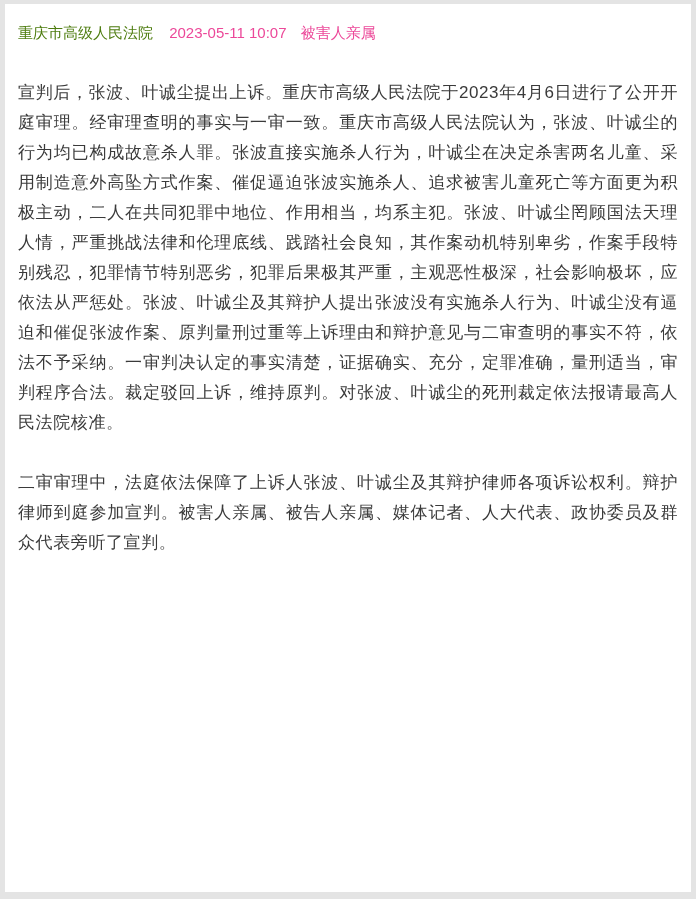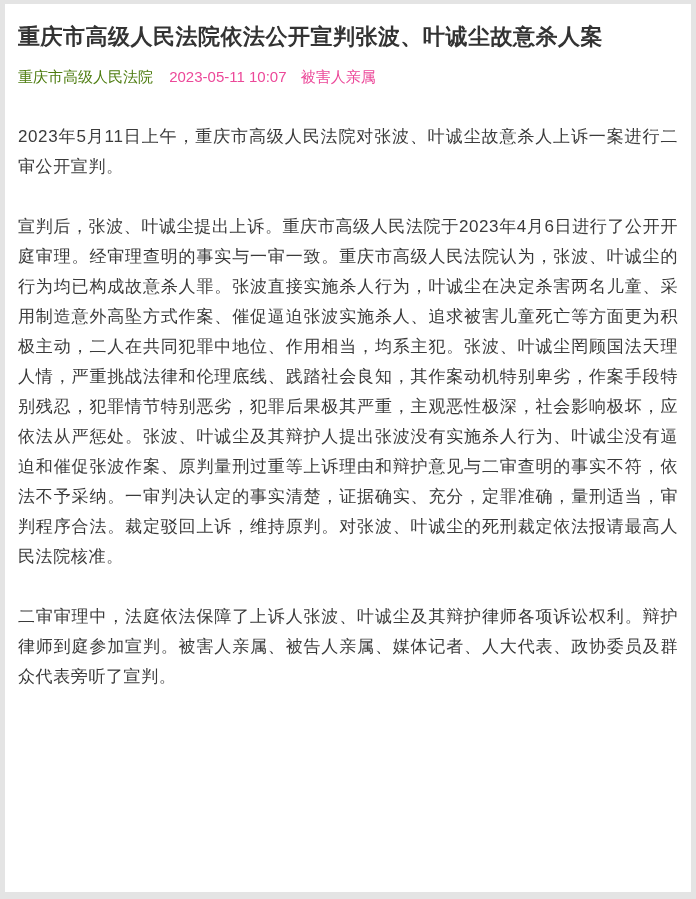--- a/index.html
+++ b/index.html
@@ -60,28 +60,26 @@
   .content p:last-child {
     margin-bottom: 0;
   }
 </style>
 </head>
 <body>
 
 <div class="page">
   <article class="card">
 
-    <h1 class="title">重庆市高级人民法院依法公开宣判张波、叶诚尘故意杀人案</h1>
 
     <div class="byline">
       <a class="source">重庆市高级人民法院</a>
       <span class="meta">2023-05-11 10:07</span>
       <span class="meta">被害人亲属</span>
     </div>
 
     <div class="content">
-      <p>2023年5月11日上午，重庆市高级人民法院对张波、叶诚尘故意杀人上诉一案进行二审公开宣判。</p>
       <p>宣判后，张波、叶诚尘提出上诉。重庆市高级人民法院于2023年4月6日进行了公开开庭审理。经审理查明的事实与一审一致。重庆市高级人民法院认为，张波、叶诚尘的行为均已构成故意杀人罪。张波直接实施杀人行为，叶诚尘在决定杀害两名儿童、采用制造意外高坠方式作案、催促逼迫张波实施杀人、追求被害儿童死亡等方面更为积极主动，二人在共同犯罪中地位、作用相当，均系主犯。张波、叶诚尘罔顾国法天理人情，严重挑战法律和伦理底线、践踏社会良知，其作案动机特别卑劣，作案手段特别残忍，犯罪情节特别恶劣，犯罪后果极其严重，主观恶性极深，社会影响极坏，应依法从严惩处。张波、叶诚尘及其辩护人提出张波没有实施杀人行为、叶诚尘没有逼迫和催促张波作案、原判量刑过重等上诉理由和辩护意见与二审查明的事实不符，依法不予采纳。一审判决认定的事实清楚，证据确实、充分，定罪准确，量刑适当，审判程序合法。裁定驳回上诉，维持原判。对张波、叶诚尘的死刑裁定依法报请最高人民法院核准。</p>
       <p>二审审理中，法庭依法保障了上诉人张波、叶诚尘及其辩护律师各项诉讼权利。辩护律师到庭参加宣判。被害人亲属、被告人亲属、媒体记者、人大代表、政协委员及群众代表旁听了宣判。</p>
     </div>
 
   </article>
 </div>
 
 </body></html>

